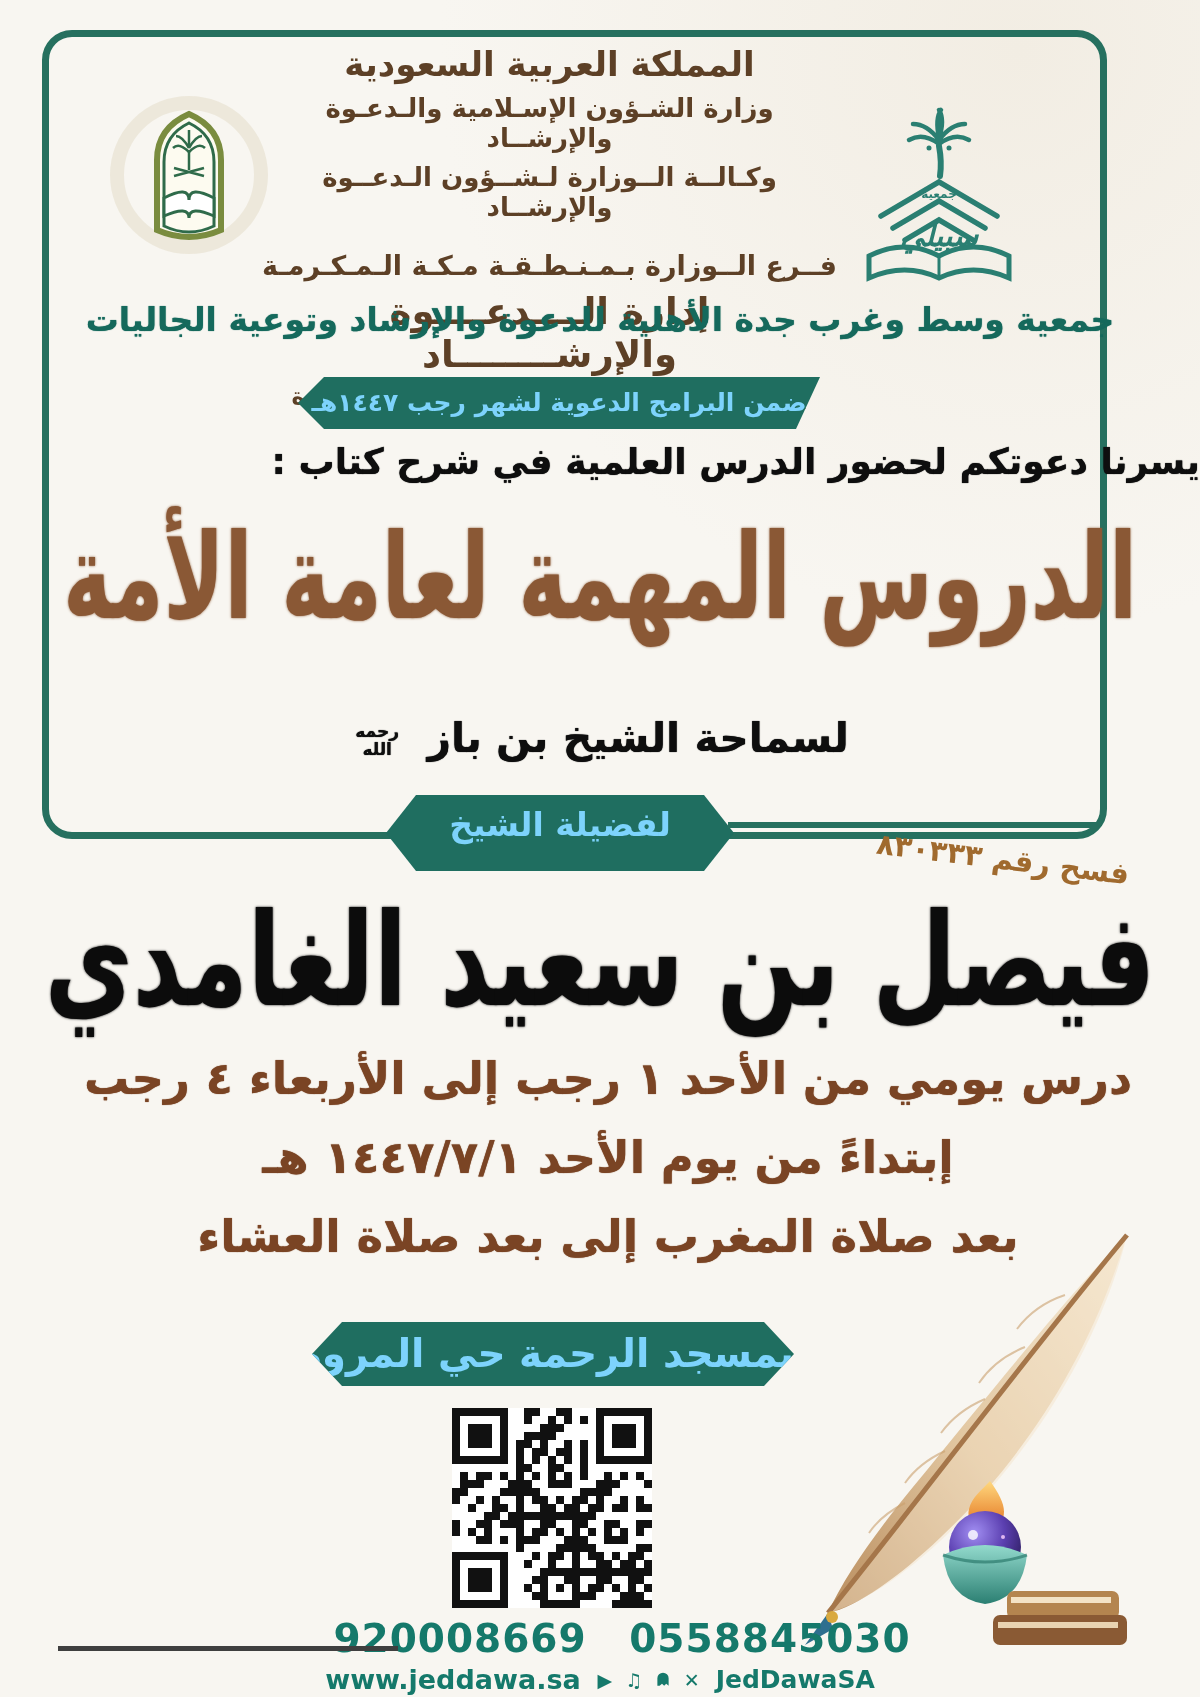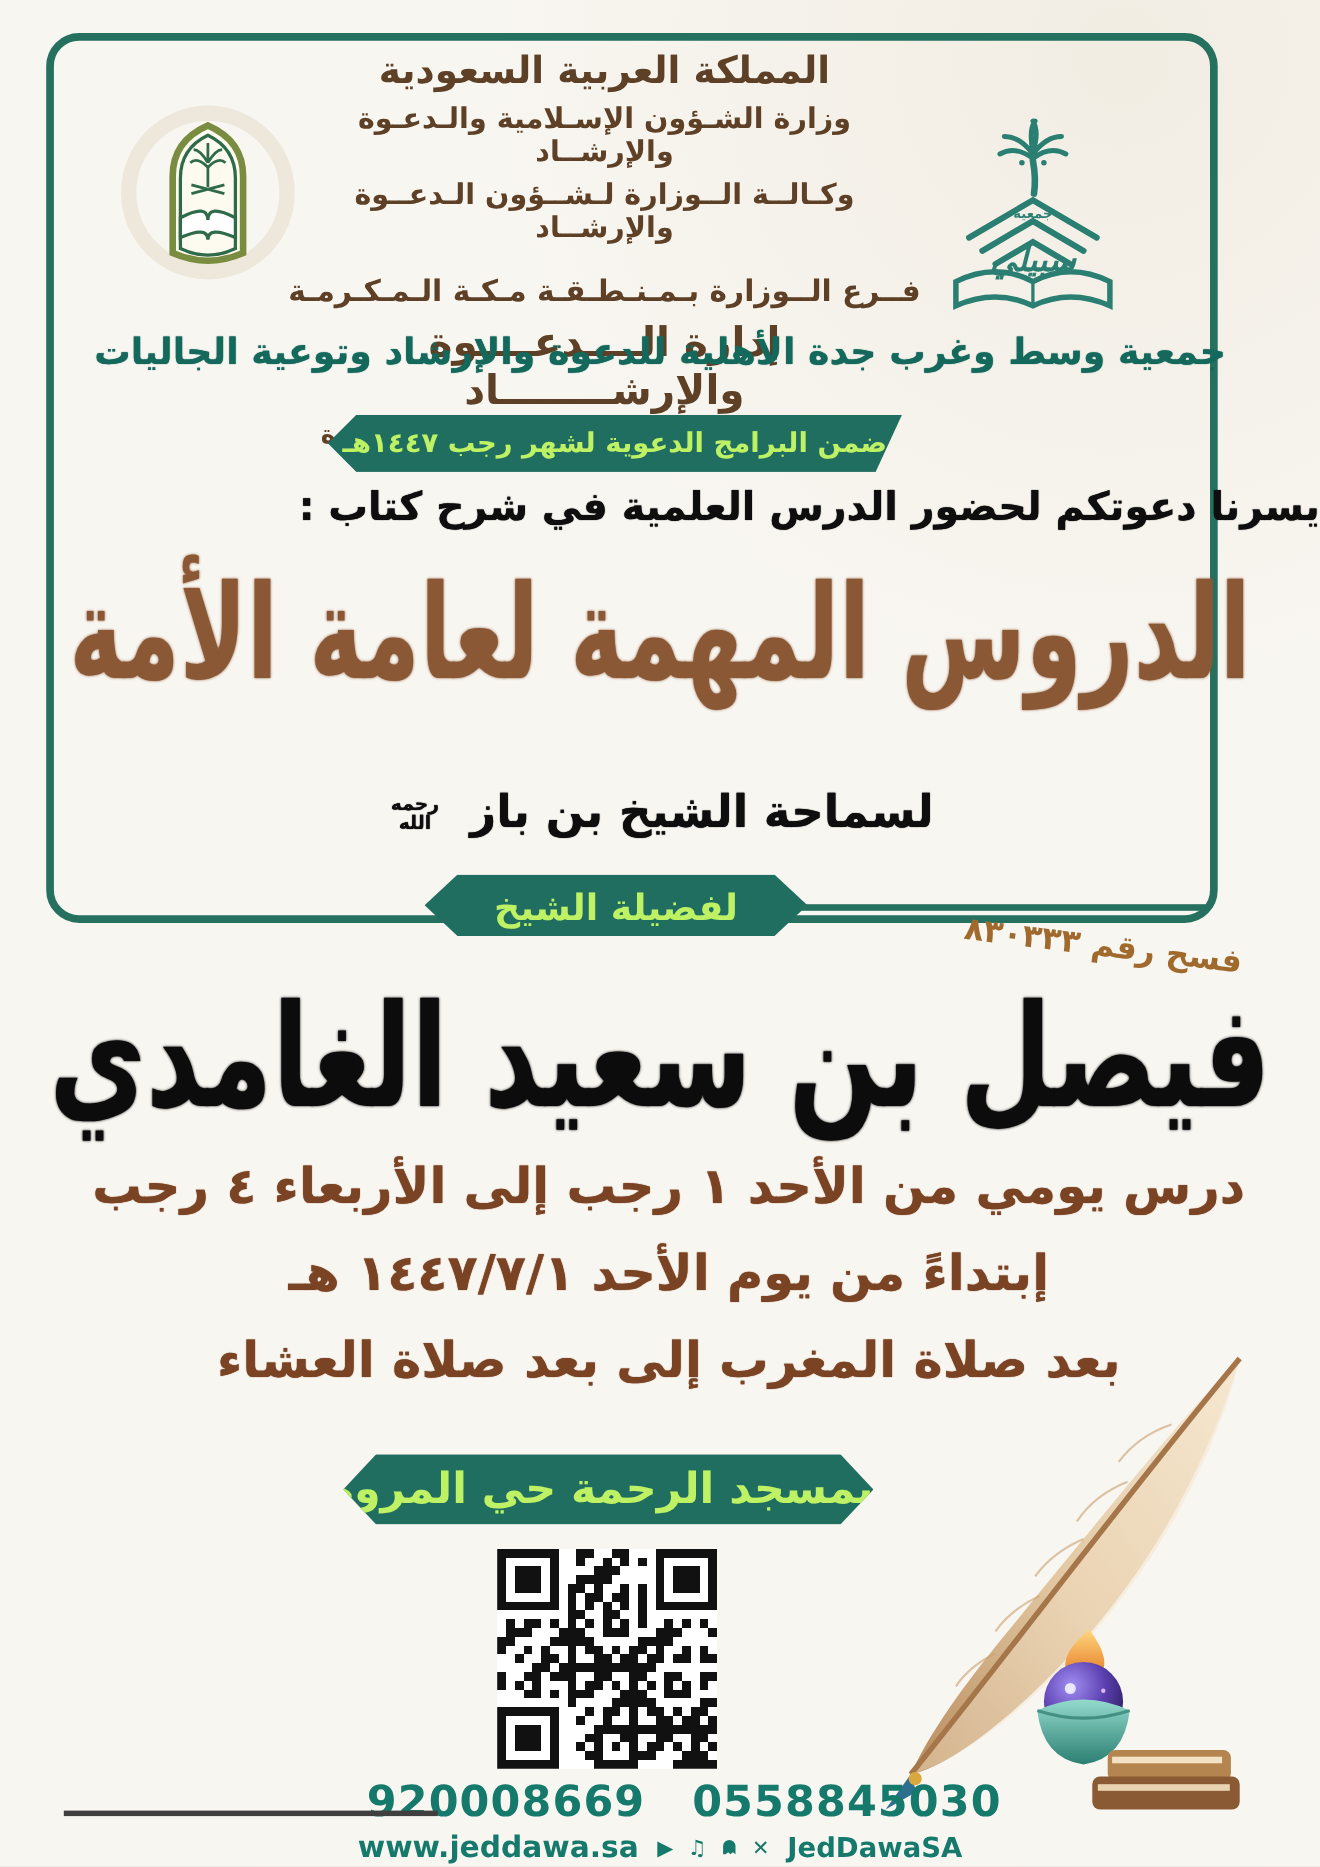--- a/index.html
+++ b/index.html
@@ -19,25 +19,25 @@
   .h-l5{font-size:37px; font-weight:bold; margin-bottom:7px;}
   .h-l6{font-size:23px; font-weight:bold;}
   .logo{position:absolute;}
   .logo-ministry{left:110px; top:80px;}
   .logo-sabili{left:833px; top:78px;}
   
   .society-line{position:absolute; left:0; right:0; top:300px; text-align:center;
     color:#15695c; font-size:33px; font-weight:bold; white-space:nowrap;
     text-shadow:0 0 1px #15695c;}
   
-  .banner{position:absolute; background:#1f6e60; color:#bef264; font-weight:bold;
+  .banner{position:absolute; background:#1f6e60; color:#7dd3fc; font-weight:bold;
     text-align:center; white-space:nowrap;}
   .banner-program{left:298px; top:377px; width:522px; height:52px; line-height:52px; font-size:25px;
     clip-path:polygon(26px 0, 100% 0, calc(100% - 24px) 100%, 26px 100%, 0 50%);}
-  .banner-sheikh{left:386px; top:795px; width:348px; height:56px; line-height:60px; font-size:33px;
+  .banner-sheikh{left:386px; top:795px; width:348px; height:76px; line-height:60px; font-size:33px;
     clip-path:polygon(30px 0, calc(100% - 30px) 0, 100% 50%, calc(100% - 30px) 100%, 30px 100%, 0 50%);}
   .sheikh-rule{position:absolute; left:728px; top:822px; width:368px; height:6px; background:#26705f;}
   .banner-location{left:312px; top:1322px; width:482px; height:64px; line-height:64px; font-size:39px;
     clip-path:polygon(30px 0, calc(100% - 30px) 0, 100% 50%, calc(100% - 30px) 100%, 30px 100%, 0 50%);}
   
   .invite-line{position:absolute; left:0; right:0; top:441px; 
     color:#0e0e0e; font-size:36px; font-weight:bold; white-space:nowrap; text-shadow:0 0 1px #000;}
   .book-title{position:absolute; left:0; right:0; top:508px; text-align:center;
     color:#8a5835; font-size:82px; font-weight:bold; white-space:nowrap;
     transform:scaleY(1.45); transform-origin:top center; text-shadow:0 0 2px #8a5835;}

